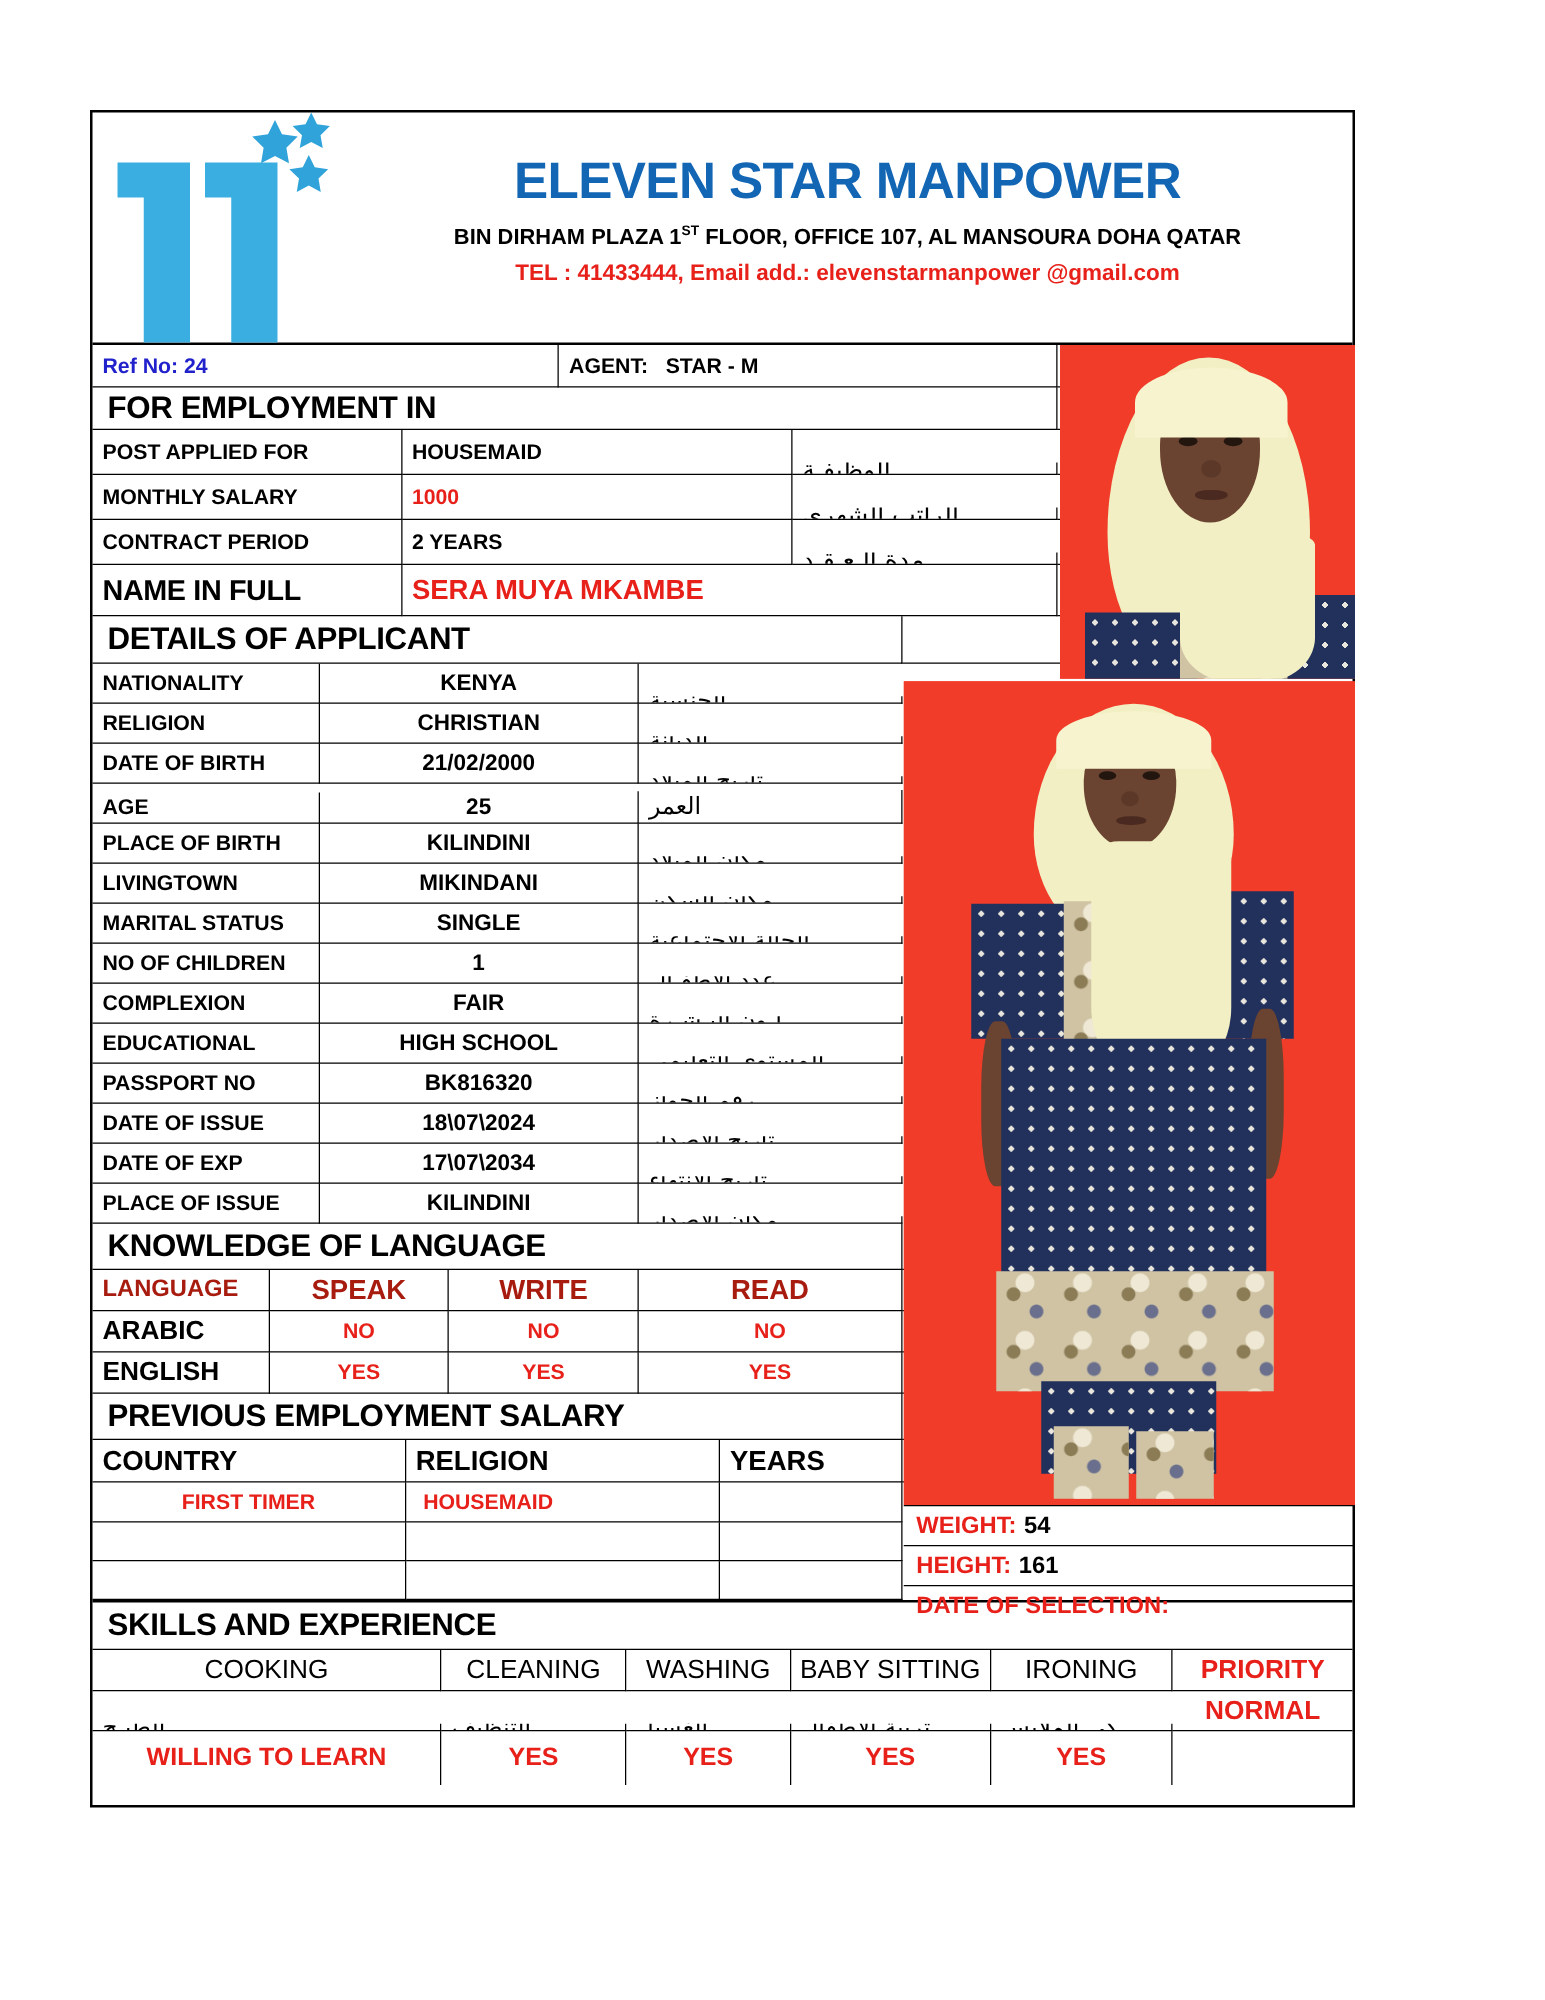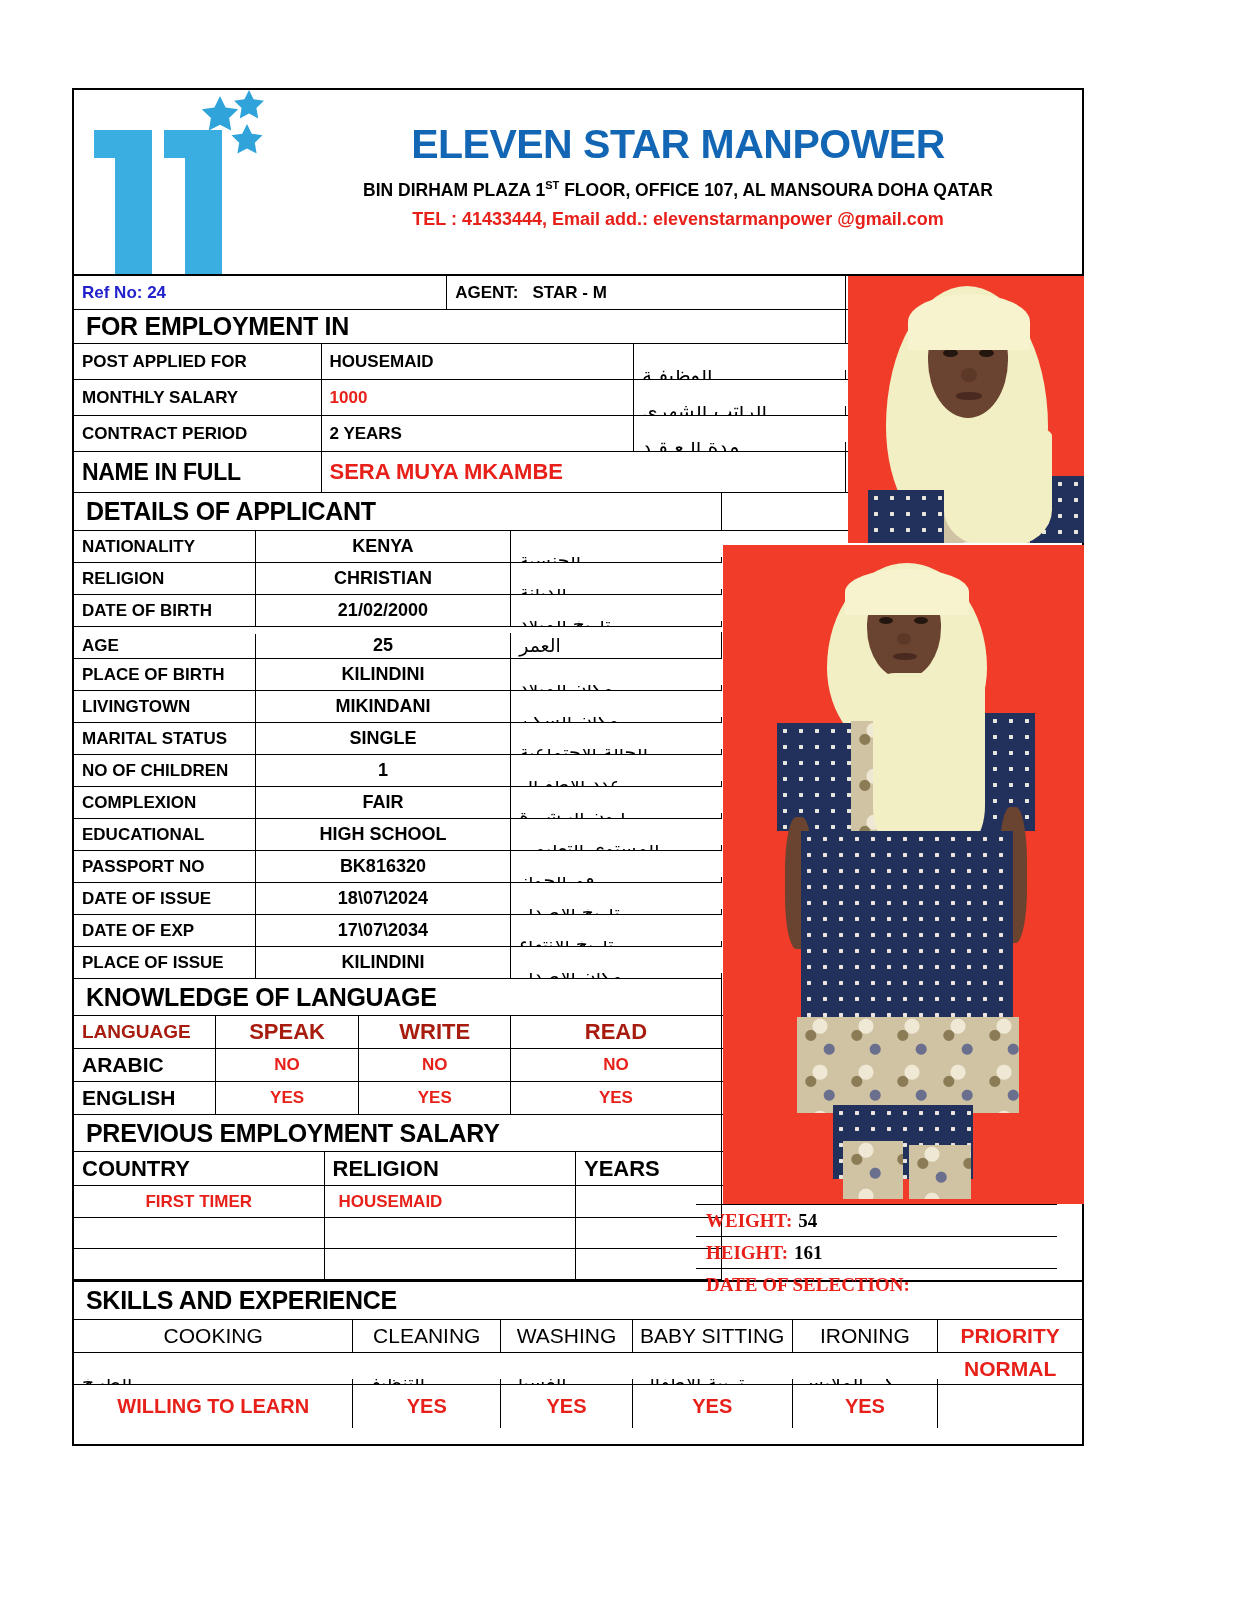--- a/index.html
+++ b/index.html
@@ -146,21 +146,21 @@
     background-size: 46px 46px;
   }
   .scarf {
     position: absolute;
     background: #F2EFC4;
     border-radius: 20% 26% 40% 40% / 8% 8% 30% 30%;
   }
   .arm { position: absolute; background: #6B4331; border-radius: 40%; }
 
   
-  #wh { position: absolute; left: 622px; top: 1114px; width: 361px; font-family: Liberation Serif, serif; }
+  #wh { position: absolute; left: 649px; top: 1114px; width: 361px; }
   .whrow {
     height: 32px;
     border-top: 1.5px solid #000;
     display: flex; align-items: center;
     padding-left: 10px;
     font-size: 19px; font-weight: bold;
     white-space: nowrap;
   }
   .whrow .lab { color: #E8201A; }
   .whrow .val { color: #000; margin-left: 6px; }

